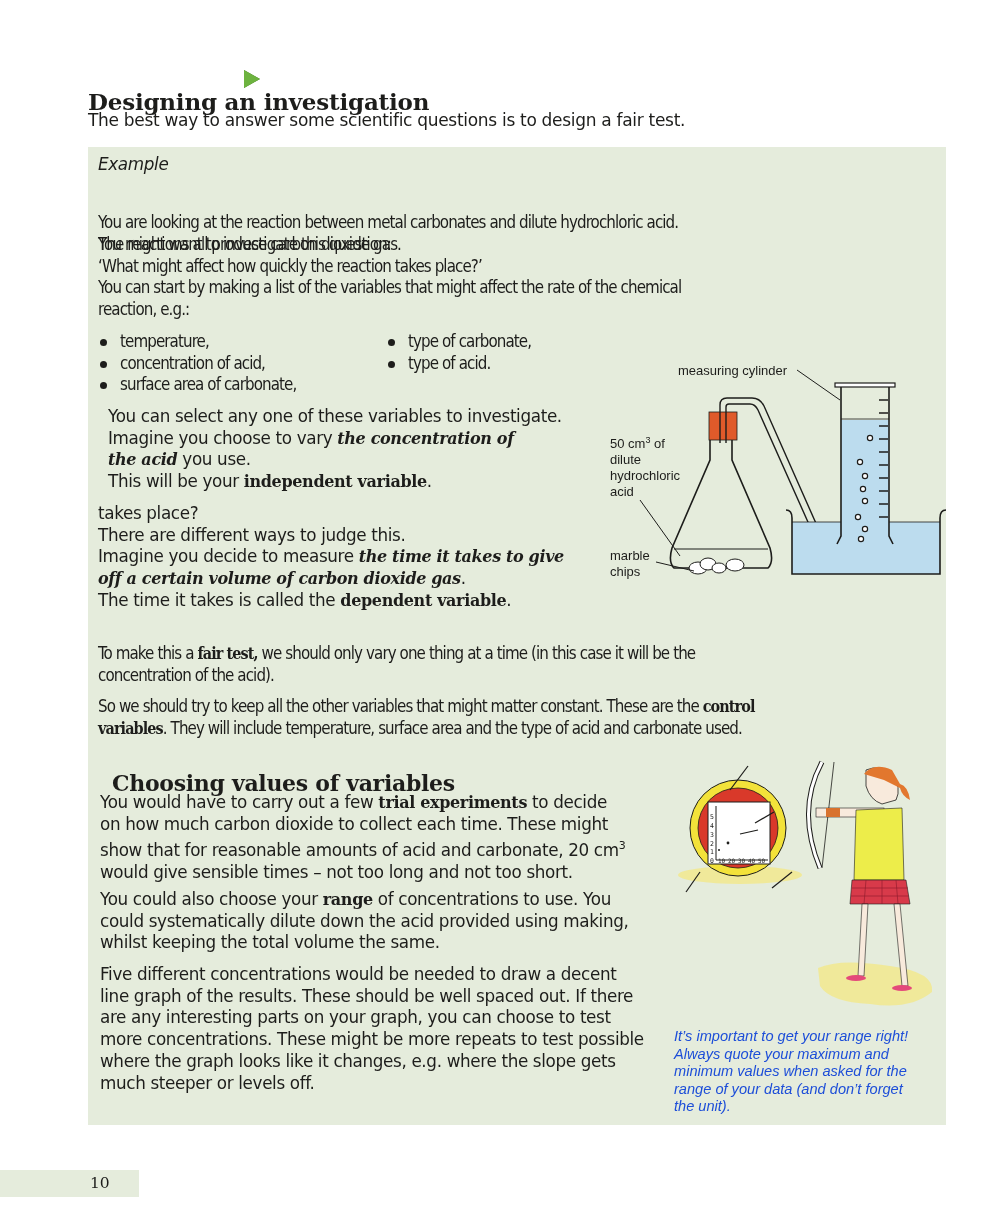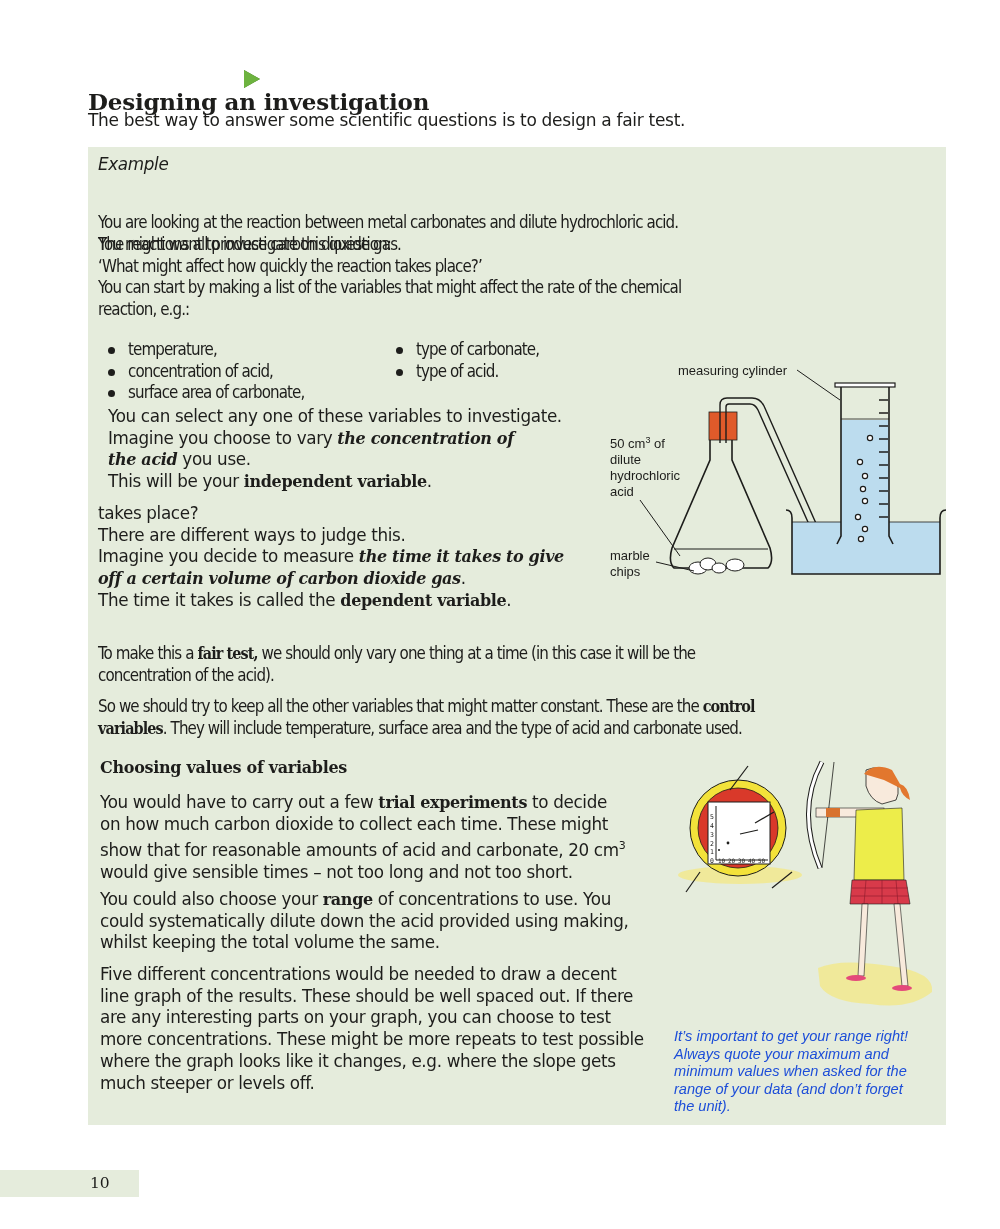--- a/index.html
+++ b/index.html
@@ -13,24 +13,24 @@
   .heading .tri { width: 0; height: 0; border-top: 9px solid transparent; border-bottom: 9px solid transparent; border-left: 16px solid #6db33f; margin-right: 13px; filter: drop-shadow(0 0 0.5px #3a6b1d); }
   .heading h1 { margin: 0; font-family: "DejaVu Serif", serif; font-size: 23px; font-weight: bold; letter-spacing: -0.2px; }
   .intro { position: absolute; left: 88px; top: 110px; font-size: 17px; letter-spacing: -0.3px; }
   .box {
     position: absolute; left: 88px; top: 147px; width: 858px; height: 978px; background: #e5ecdc;
   }
   .t { position: absolute; font-size: 16.8px; line-height: 21.7px; letter-spacing: -0.35px; white-space: nowrap; }
   .narrow { letter-spacing: -0.9px; font-stretch: condensed; }
   .t b { font-family: "DejaVu Serif", serif; font-weight: bold; font-size: 16px; }
   .t em.bi { font-family: "DejaVu Serif", serif; font-weight: bold; font-style: italic; font-size: 16px; }
-  .bullet-list { list-style: none; margin: 8px; padding: 0; }
+  .bullet-list { list-style: none; margin: 0; padding: 0; }
   .bullet-list li { position: relative; padding-left: 22px; }
   .bullet-list li::before { content: ""; position: absolute; left: 2px; top: 8px; width: 7px; height: 7px; border-radius: 50%; background: #1d1d1b; }
-  h2.sub { position: absolute; left: 100px; top: 758px; margin: 0; font-family: "DejaVu Serif", serif; font-weight: bold; font-size: 16px; letter-spacing: -0.3px; }
+  h2.sub { position: absolute; left: 100px; top: 758px; margin: 12px; font-family: "DejaVu Serif", serif; font-weight: bold; font-size: 22px; letter-spacing: -0.3px; }
   .caption { position: absolute; left: 674px; top: 1028px; font-family: "Liberation Sans", sans-serif; font-style: italic; font-size: 14.6px; line-height: 17.6px; color: #1d4ed8; }
   .diag-label { font-family: "Liberation Sans", sans-serif; font-size: 13px; fill: #1d1d1b; }
   .page-num-box { position: absolute; left: 0; top: 1170px; width: 139px; height: 27px; background: #e5ecdc; }
   .page-num { position: absolute; left: 90px; top: 1174px; font-family: "DejaVu Serif", serif; font-size: 15.5px; }
 </style>
 </head>
 <body>
 
 <div class="heading">
   <span class="tri"></span>

